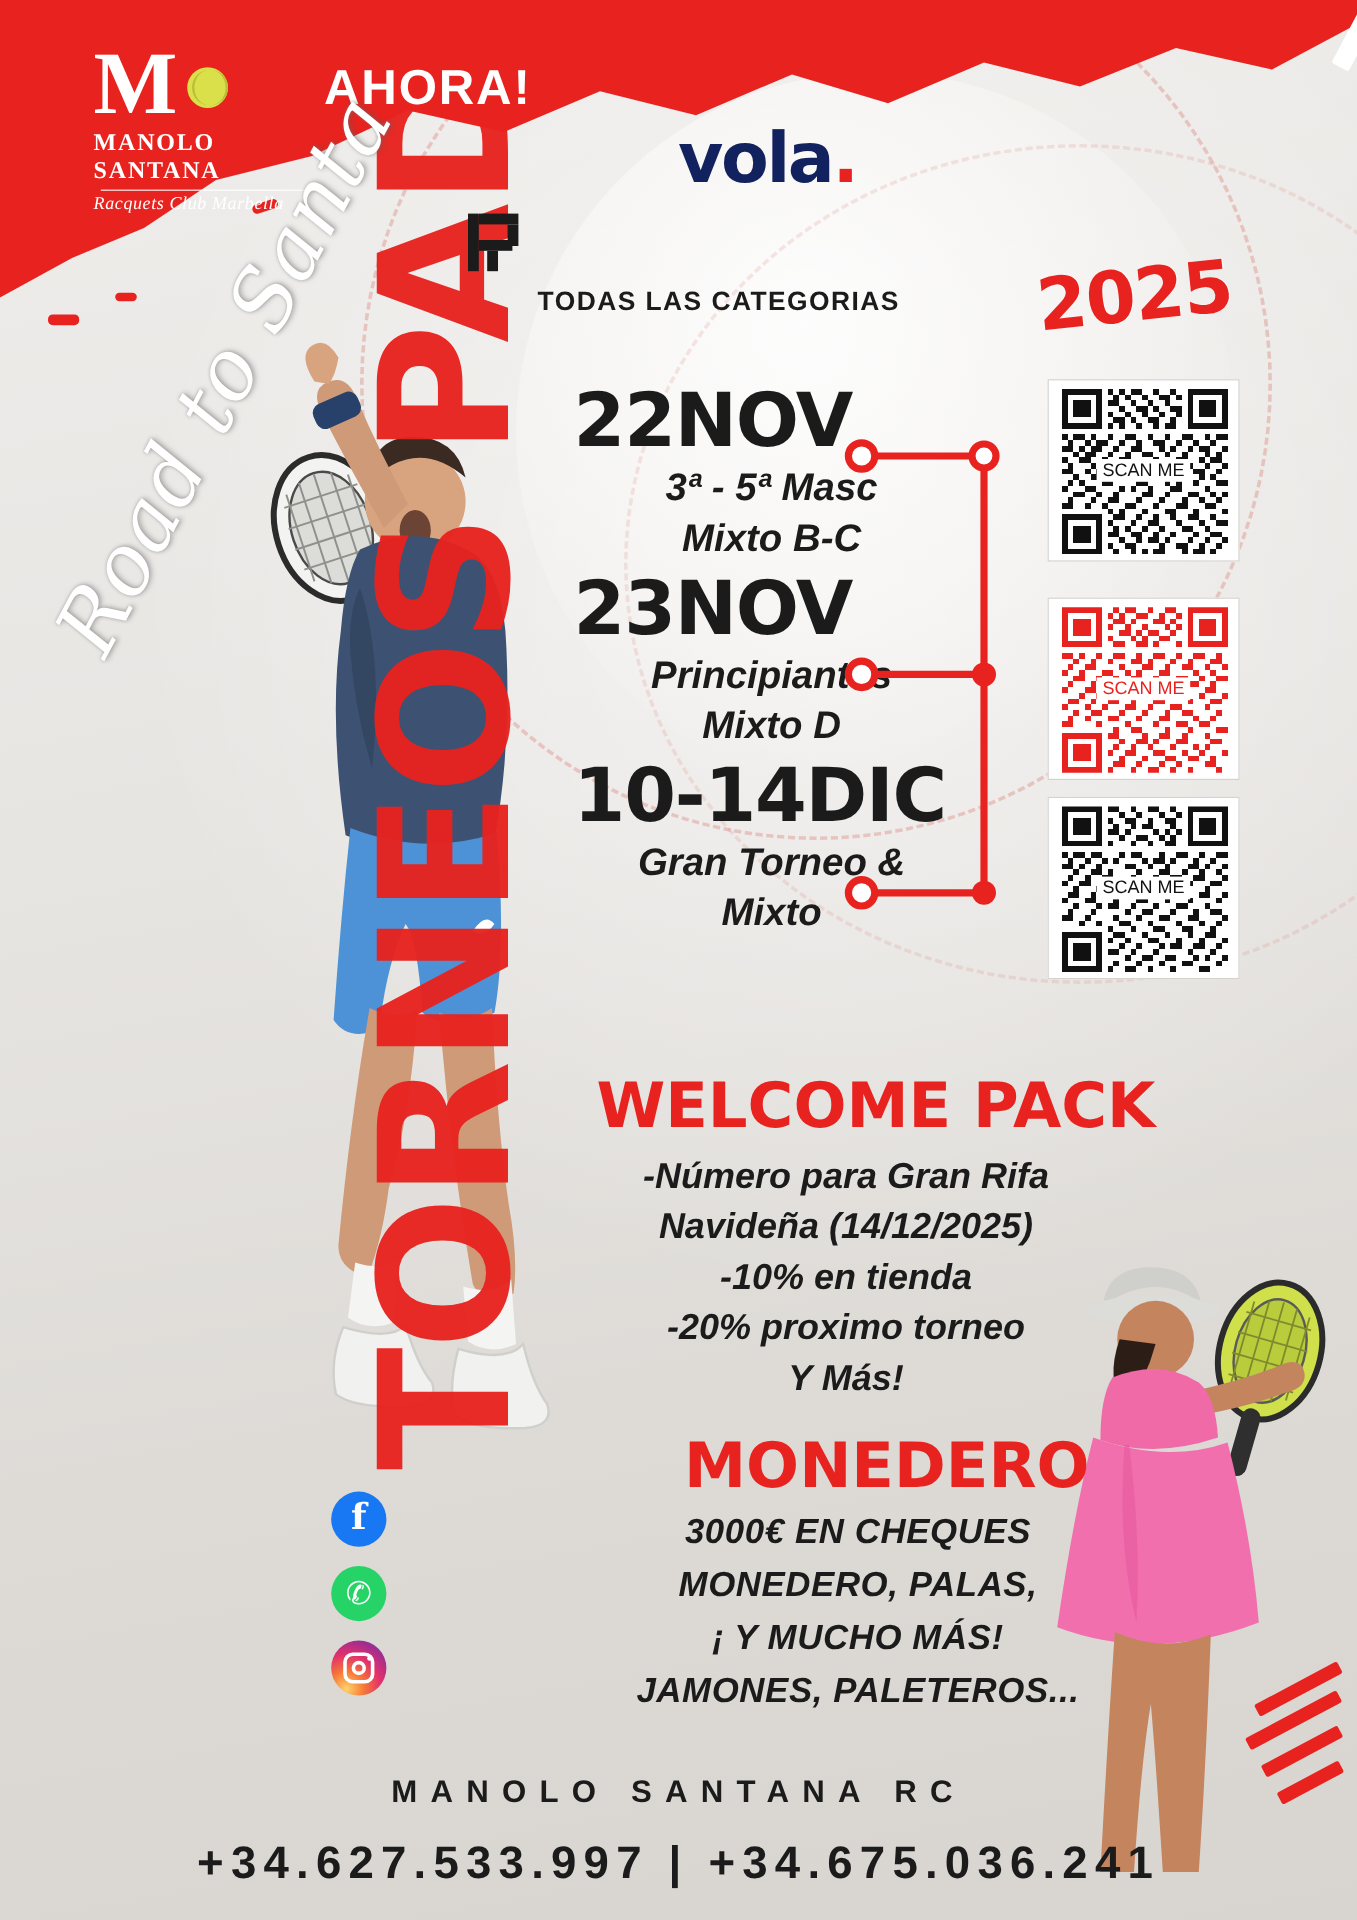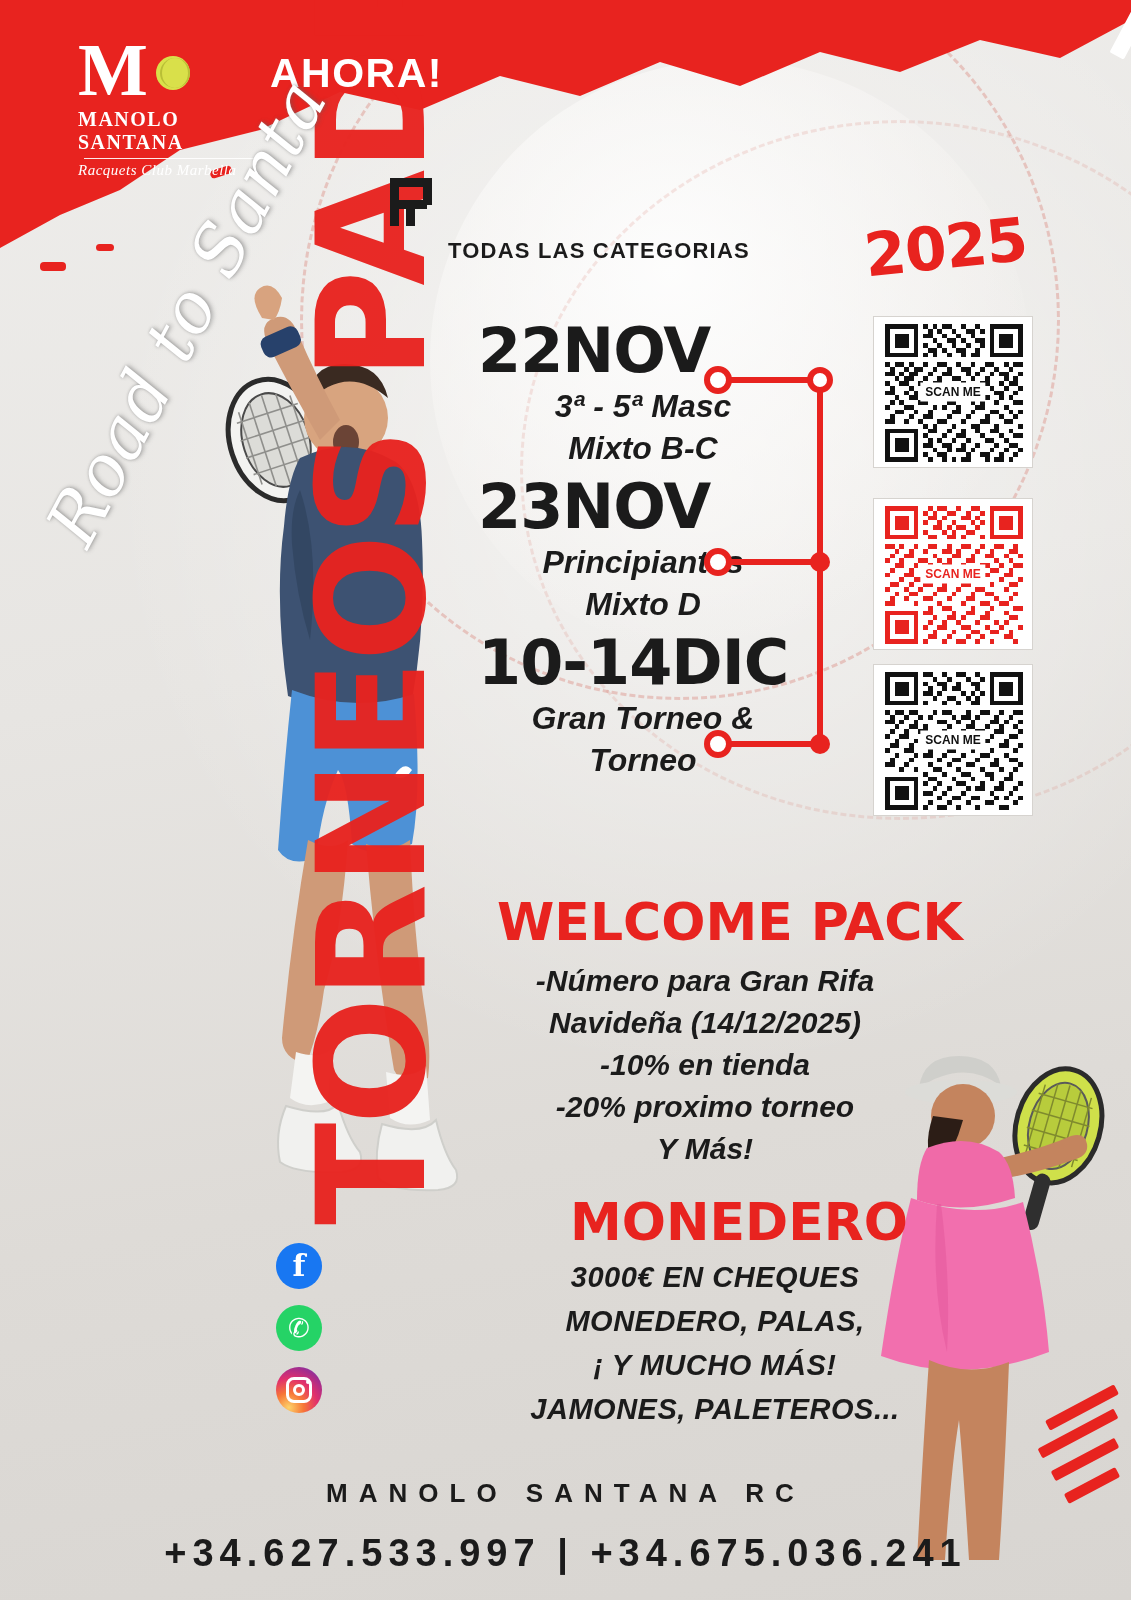--- a/index.html
+++ b/index.html
@@ -162,21 +162,21 @@
   
   .qr-wrap { position: absolute; right: 98px; z-index: 6; }
   .qr {
     width: 160px; height: 152px; background: #fff; padding: 7px;
     border: 1px solid #d6d3cf;
     position: relative;
   }
   .qr svg { display: block; }
   .qr .scanme {
     position: absolute; left: 50%; top: 50%; transform: translate(-50%,-50%);
-    background: #fff; padding: 3px 5px; font-size: 12px; font-weight: 700;
+    background: #fff; padding: 3px 5px; font-size: 15px; font-weight: 400;
     line-height: 13px; text-align: center; color: #111;
   }
   .qr.red .scanme { color: #e8231f; }
 
   
   .wp-title {
     position: absolute; left: 497px; top: 892px; z-index: 6;
     font-size: 52px; font-weight: 700; color: #e8231f;
     font-family: "DejaVu Sans", sans-serif; letter-spacing: 0px; text-align: right;
   }
@@ -267,20 +267,23 @@
     <div class="logo-ball"></div>
     <div class="logo-name">MANOLO SANTANA</div>
     <div class="logo-rule"></div>
     <div class="logo-sub">Racquets Club Marbella</div>
   </div>
 
   <div class="inscribete">
     <div>AHORA!</div>
   </div>
 
+  <div class="vola">
+    <span>vola</span><span class="dot">.</span>
+  </div>
 
   <div class="playtomic">
     <div class="pt-mark">
       <i style="left:0;top:0;width:9px;height:48px;"></i>
       <i style="left:9px;top:0;width:33px;height:9px;"></i>
       <i style="left:33px;top:9px;width:9px;height:18px;"></i>
       <i style="left:9px;top:22px;width:28px;height:9px;"></i>
       <i style="left:16px;top:31px;width:9px;height:17px;"></i>
     </div>
   </div>
@@ -379,21 +382,21 @@
       <div class="date-sub">Mixto B-C</div>
     </div>
     <div class="blk">
       <div class="date">23NOV</div>
       <div class="date-sub">Principiantes</div>
       <div class="date-sub">Mixto D</div>
     </div>
     <div class="blk">
       <div class="date">10-14DIC</div>
       <div class="date-sub">Gran Torneo &amp;</div>
-      <div class="date-sub">Torneo</div>
+      <div class="date-sub">Mixto</div>
     </div>
   </div>
 
   <svg class="connector" width="160" height="440" viewBox="0 0 160 440">
     <line x1="18" y1="40" x2="120" y2="40" stroke="#e8231f" stroke-width="6"></line>
     <line x1="18" y1="222" x2="120" y2="222" stroke="#e8231f" stroke-width="6"></line>
     <line x1="18" y1="404" x2="120" y2="404" stroke="#e8231f" stroke-width="6"></line>
     <line x1="120" y1="40" x2="120" y2="404" stroke="#e8231f" stroke-width="6"></line>
     <circle cx="18" cy="40" r="11" fill="#fff" stroke="#e8231f" stroke-width="6"></circle>
     <circle cx="18" cy="222" r="11" fill="#fff" stroke="#e8231f" stroke-width="6"></circle>

